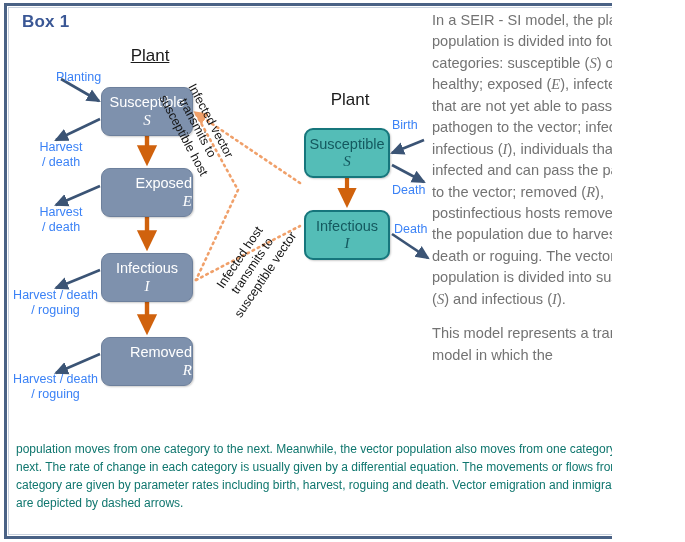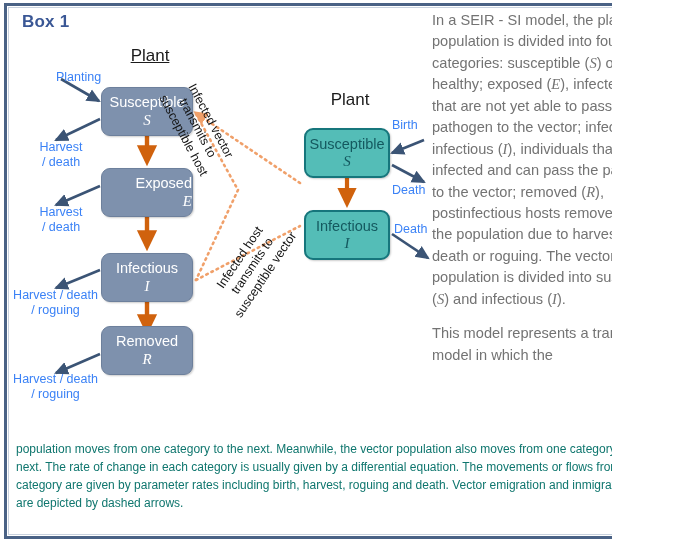--- a/index.html
+++ b/index.html
@@ -90,21 +90,21 @@
     border: 2px solid #16767c;
     color: #14595f;
     width: 86px;
     height: 50px;
     box-shadow: 1px 1px 2px rgba(0,0,0,0.20);
   }
 
   #node-plant-s { left: 101px; top: 87px; }
   #node-plant-e { left: 101px; top: 168px; align-items: flex-end; }
   #node-plant-i { left: 101px; top: 253px; }
-  #node-plant-r { left: 101px; top: 326px; }
+  #node-plant-r { left: 101px; top: 337px; align-items: flex-end; }
   #node-vector-s { left: 304px; top: 128px; }
   #node-vector-i { left: 304px; top: 210px; }
 
   
   .flabel {
     position: absolute;
     font-size: 12.5px;
     color: #3b82f6;
     line-height: 1.18;
     white-space: nowrap;

